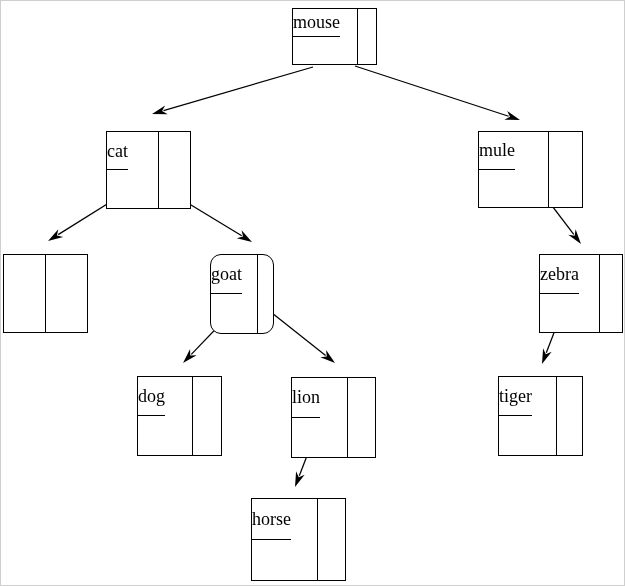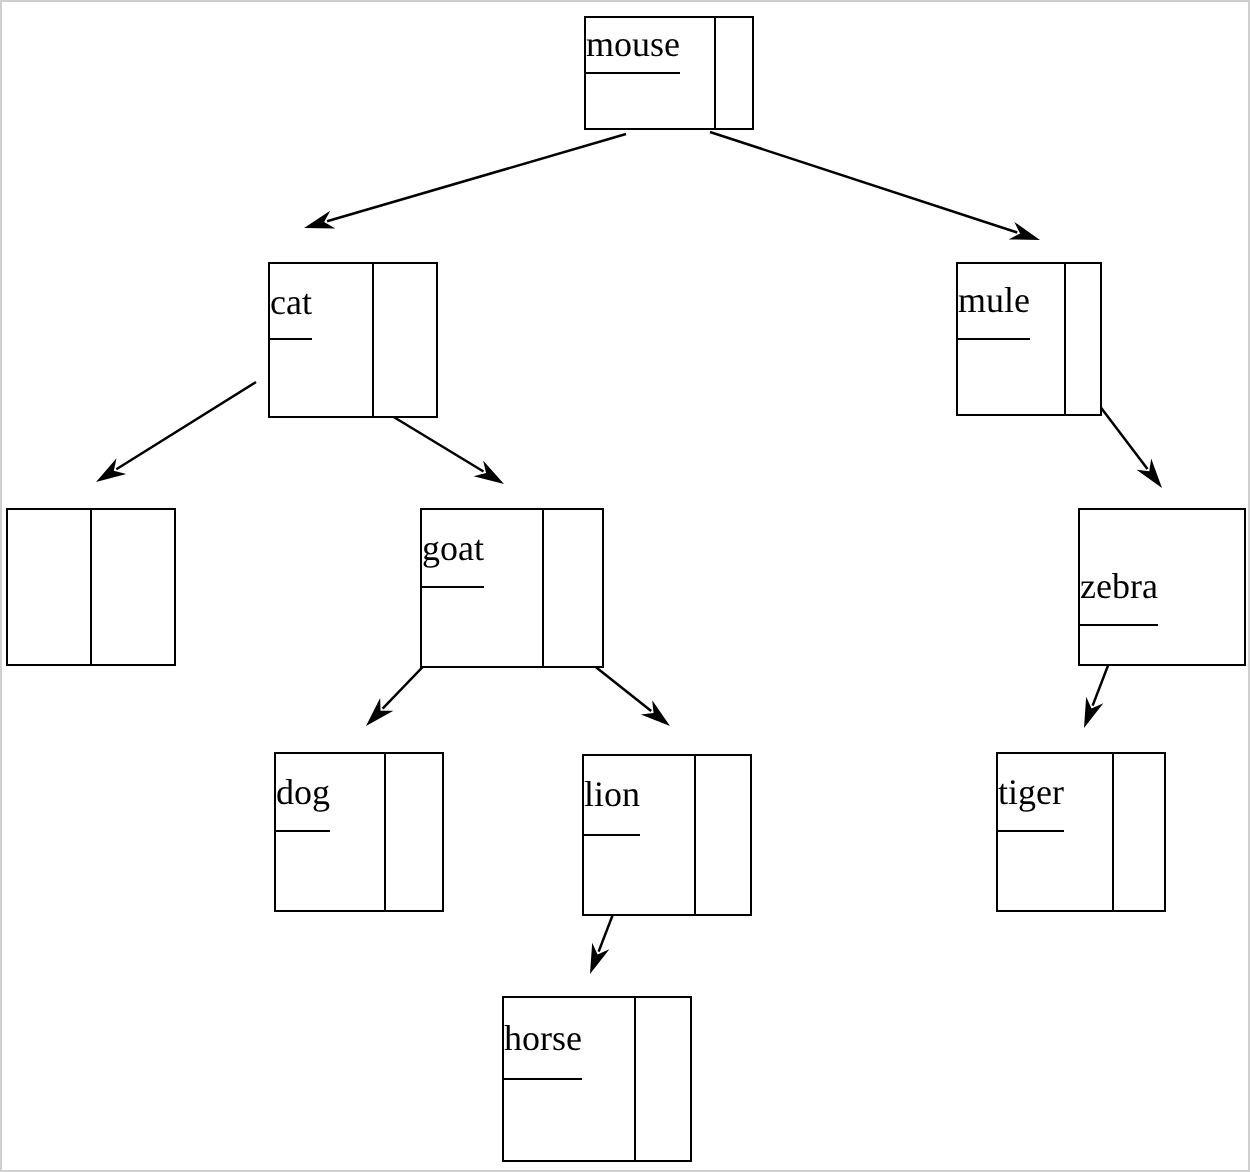--- a/index.html
+++ b/index.html
@@ -100,48 +100,48 @@
       </g>
     </svg>
   <div id="node-layer">
       <div class="node" style="left: 291px; top: 7px; width: 85px; height: 57px;">
         <div class="node-label">mouse</div>
         <div class="node-ptrs">
           <div class="ptr-cell left"></div>
           <div class="ptr-cell right"></div>
         </div>
       </div>
-      <div class="node" style="left: 105px; top: 130px; width: 85px; height: 78px; margin-left: 28px;">
+      <div class="node" style="left: 105px; top: 130px; width: 85px; height: 78px;">
         <div class="node-label">cat</div>
         <div class="node-ptrs">
           <div class="ptr-cell left"></div>
           <div class="ptr-cell right"></div>
         </div>
       </div>
-      <div class="node" style="left: 477px; top: 130px; width: 73px; height: 77px;">
+      <div class="node" style="left: 477px; top: 130px; width: 105px; height: 77px;">
         <div class="node-label">mule</div>
         <div class="node-ptrs">
           <div class="ptr-cell left"></div>
           <div class="ptr-cell right"></div>
         </div>
       </div>
       <div class="node" style="left: 2px; top: 253px; width: 85px; height: 79px;">
         <div class="node-ptrs">
           <div class="ptr-cell left"></div>
           <div class="ptr-cell right"></div>
         </div>
       </div>
-      <div class="node" style="left: 209px; top: 253px; width: 92px; height: 80px;">
+      <div class="node" style="left: 209px; top: 253px; width: 64px; height: 80px; border-radius: 11px;">
         <div class="node-label">goat</div>
         <div class="node-ptrs">
           <div class="ptr-cell left"></div>
           <div class="ptr-cell right"></div>
         </div>
       </div>
-      <div class="node" style="left: 538px; top: 253px; width: 84px; height: 79px; align-items: center;">
+      <div class="node" style="left: 538px; top: 253px; width: 84px; height: 79px;">
         <div class="node-label">zebra</div>
         <div class="node-ptrs">
           <div class="ptr-cell left"></div>
           <div class="ptr-cell right"></div>
         </div>
       </div>
       <div class="node" style="left: 136px; top: 375px; width: 85px; height: 80px;">
         <div class="node-label">dog</div>
         <div class="node-ptrs">
           <div class="ptr-cell left"></div>

